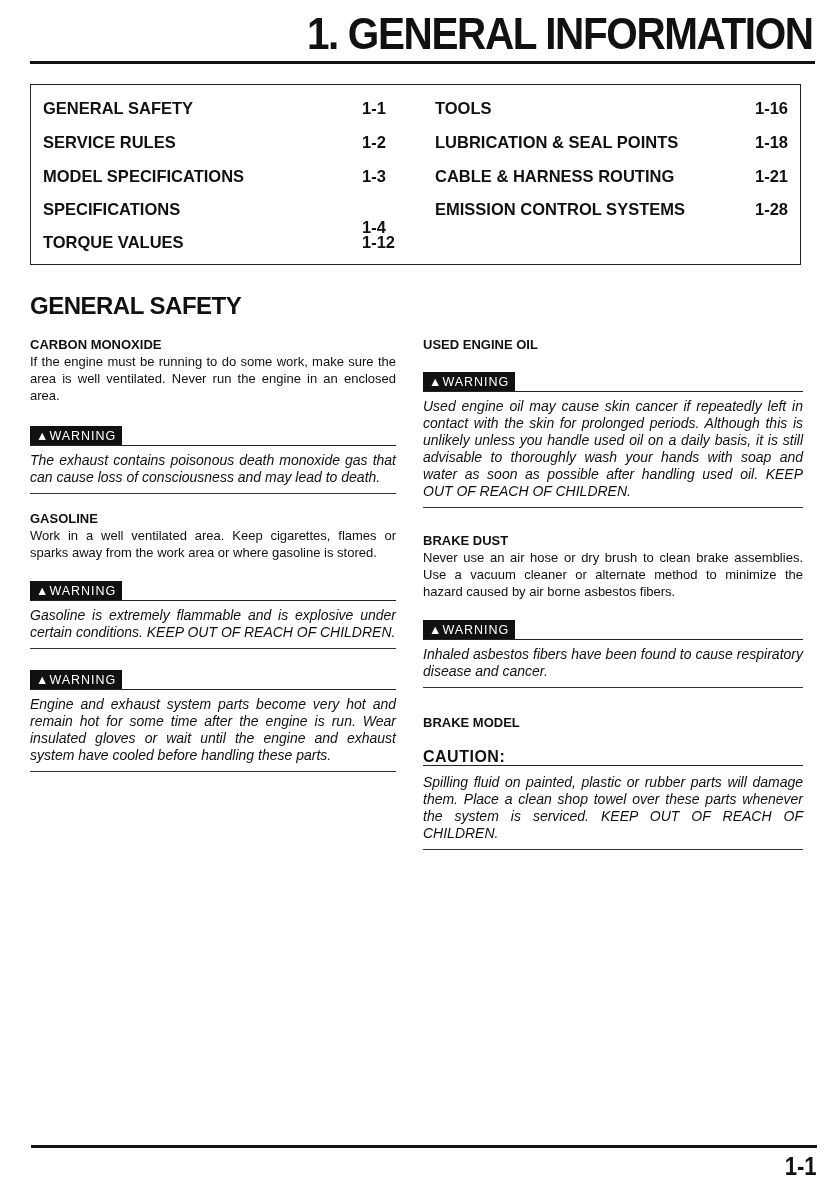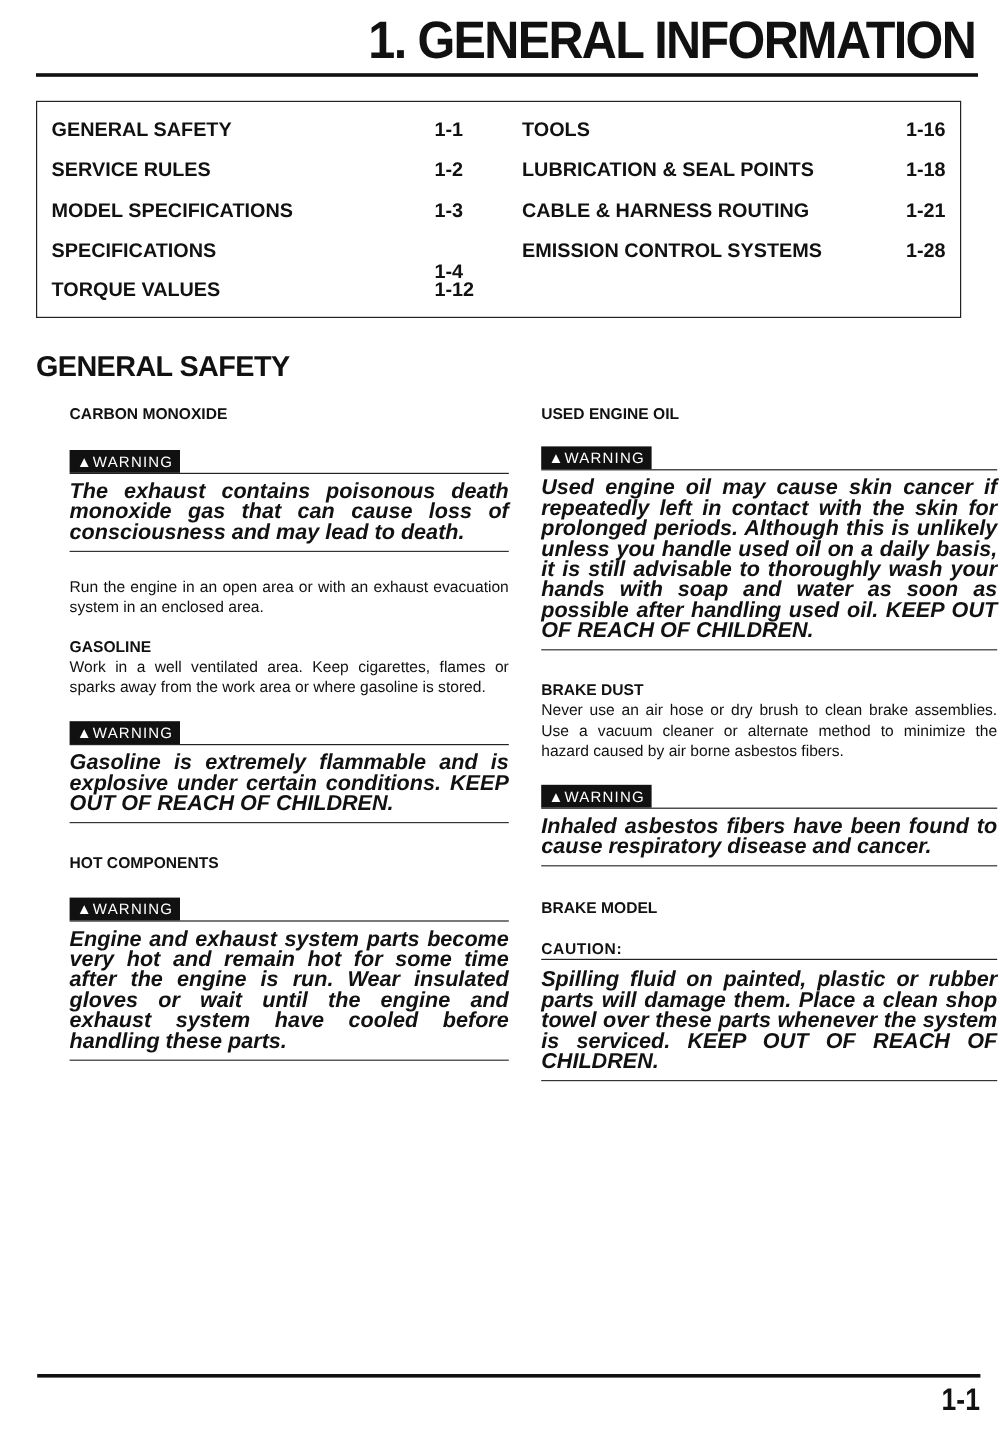--- a/index.html
+++ b/index.html
@@ -6,30 +6,30 @@
   body { width:837px; height:1193px; position:relative; overflow:hidden; color:#111;
          font-family:"Liberation Sans", "DejaVu Sans", sans-serif; }
   .abs { position:absolute; }
   .chapter-title { right:24px; top:8px; font-size:44px; font-weight:bold; letter-spacing:-1.5px;
                    transform:scaleX(0.92); transform-origin:right top; white-space:nowrap; line-height:52px; }
   .title-rule { left:30px; top:61px; width:785px; height:3px; background:#111; }
   .toc-box { left:30px; top:84px; width:771px; height:181px; border:1.5px solid #222; box-sizing:border-box; }
   .toc-item { position:absolute; font-weight:bold; font-size:16.5px; white-space:nowrap; }
   .toc-page { position:absolute; font-weight:bold; font-size:16.5px; white-space:nowrap; text-align:right; }
   .section-title { left:30px; top:292px; font-size:24px; font-weight:bold; letter-spacing:-0.5px; }
-  .col { position:absolute; width:366px;margin-left:28px; }
+  .col { position:absolute; width:366px; }
   .subhead { font-size:13px; font-weight:bold; line-height:17px; }
   .body-text { font-size:13px; line-height:17px; text-align:justify; }
   .warn-block { position:relative; }
   .warn-label { display:inline-block; background:#111; color:#fff; font-size:12.5px; letter-spacing:1px;
                 padding:3px 6px 2px 6px; line-height:14px; }
   .warn-rule { height:1px; background:#222; }
-  .warn-text { font-size:18px; line-height:17px; font-weight:bold; font-style:italic; text-align:justify; margin-top:6px; }
+  .warn-text { font-size:14px; line-height:17px; font-weight:normal; font-style:italic; text-align:justify; margin-top:6px; }
   .end-rule { height:1px; background:#333; margin-top:7px; }
-  .caution-label { font-size:13px; font-weight:bold; letter-spacing:0.5px; line-height:17px; }
+  .caution-label { font-size:16px; font-weight:bold; letter-spacing:0.5px; line-height:17px; }
   .footer-rule { left:31px; top:1145px; width:786px; height:3px; background:#111; }
   .page-num { right:20px; top:1151px; font-size:26px; font-weight:bold; transform:scaleX(0.85); transform-origin:right top; }
 </style>
 </head>
 <body>
 
 <div class="abs chapter-title">1. GENERAL INFORMATION</div>
 <div class="abs title-rule"></div>
 
 <div class="abs toc-box">
@@ -51,41 +51,40 @@
   <div class="toc-item" style="left:404px;top:82px">CABLE &amp; HARNESS ROUTING</div>
   <div class="toc-page" style="left:724px;top:82px">1-21</div>
   <div class="toc-item" style="left:404px;top:115px">EMISSION CONTROL SYSTEMS</div>
   <div class="toc-page" style="left:724px;top:115px">1-28</div>
 </div>
 
 <div class="abs section-title">GENERAL SAFETY</div>
 
 <div class="col" style="left:30px;top:336px;">
   <div class="subhead">CARBON MONOXIDE</div>
+  <div class="body-text">If the engine must be running to do some work, make sure the area is well ventilated. Never run the engine in an enclosed area.</div>
 
   <div class="warn-block" style="margin-top:22px">
     <div class="warn-label"><span>▲</span><span>WARNING</span></div>
     <div class="warn-rule"></div>
     <div class="warn-text">The exhaust contains poisonous death monoxide gas that can cause loss of consciousness and may lead to death.</div>
     <div class="end-rule"></div>
   </div>
 
-  <div class="body-text" style="margin-top:20px">Run the engine in an open area or with an exhaust evacuation system in an enclosed area.</div>
 
   <div class="subhead" style="margin-top:16px">GASOLINE</div>
   <div class="body-text">Work in a well ventilated area. Keep cigarettes, flames or sparks away from the work area or where gasoline is stored.</div>
 
   <div class="warn-block" style="margin-top:20px">
     <div class="warn-label"><span>▲</span><span>WARNING</span></div>
     <div class="warn-rule"></div>
     <div class="warn-text">Gasoline is extremely flammable and is explosive under certain conditions. KEEP OUT OF REACH OF CHILDREN.</div>
     <div class="end-rule"></div>
   </div>
 
-  <div class="subhead" style="margin-top:24px">HOT COMPONENTS</div>
 
   <div class="warn-block" style="margin-top:21px">
     <div class="warn-label"><span>▲</span><span>WARNING</span></div>
     <div class="warn-rule"></div>
     <div class="warn-text">Engine and exhaust system parts become very hot and remain hot for some time after the engine is run. Wear insulated gloves or wait until the engine and exhaust system have cooled before handling these parts.</div>
     <div class="end-rule"></div>
   </div>
 </div>
 
 <div class="col" style="left:423px;top:336px;width:380px;">

